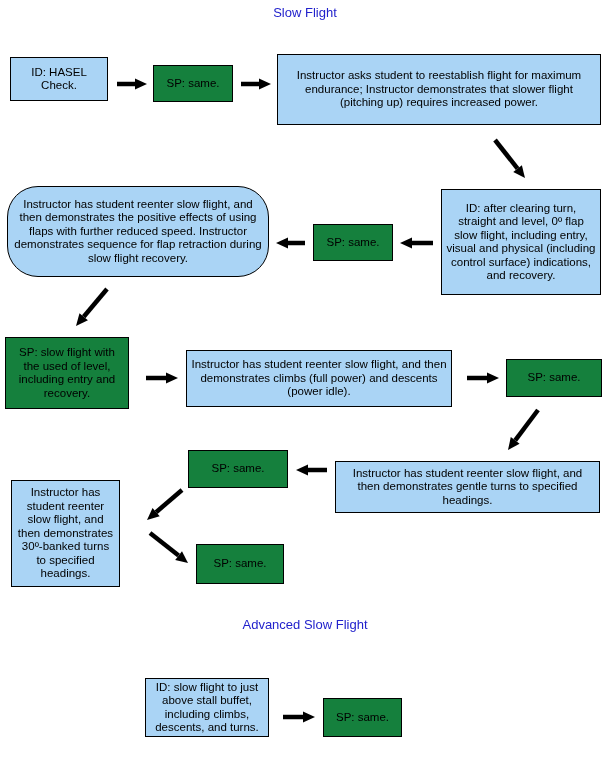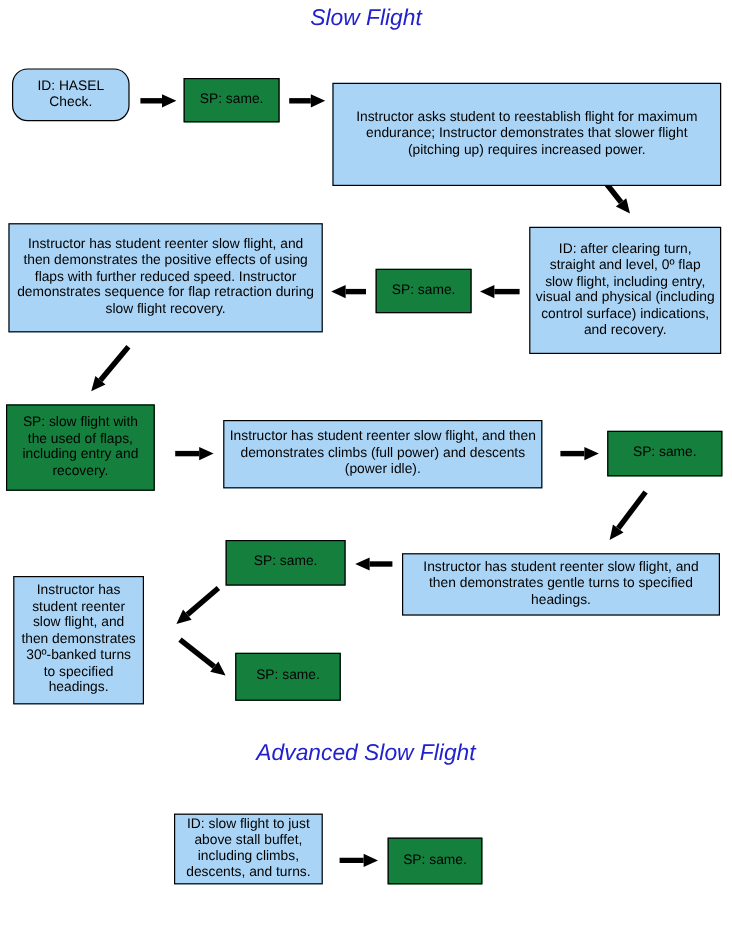--- a/index.html
+++ b/index.html
@@ -15,25 +15,24 @@
     overflow: hidden;
   }
   #canvas {
     position: relative;
     width: 610px;
     height: 783px;
   }
   .title {
     position: absolute;
     color: #2222cc;
-    font-size: 19px;
+    font-size: 13px;
     text-align: center;
     width: 100%;
     left: 0;
-    font-style: italic;
   }
   .box {
     position: absolute;
     box-sizing: border-box;
     border: 1px solid #000000;
     font-size: 11.5px;
     line-height: 13.5px;
     color: #000000;
     display: flex;
     align-items: center;
@@ -102,28 +101,28 @@
       </g>
       <g>
         <line x1="150" y1="533" x2="178.58140681359887" y2="555.5642685370517" stroke="#000000" stroke-width="4.5"></line>
         <polygon points="188,563 175.17336322641427,559.8811237474855 181.98945040078348,551.2474133266179" fill="#000000"></polygon>
       </g>
       <g>
         <line x1="283" y1="717" x2="303" y2="717" stroke="#000000" stroke-width="4.5"></line>
         <polygon points="315,717 303,722.5 303,711.5" fill="#000000"></polygon>
       </g>
     </svg>
-    <div class="box blue" style="left: 10px; top: 57px; width: 98px; height: 44px; border-radius: 13px;">ID: HASEL
+    <div class="box blue" style="left: 10px; top: 57px; width: 98px; height: 44px;">ID: HASEL
 Check.</div>
     <div class="box green" style="left: 153px; top: 65px; width: 80px; height: 37px;">SP: same.</div>
-    <div class="box blue" style="left: 277px; top: 69px; width: 324px; height: 86px;">Instructor asks student to reestablish flight for maximum endurance; Instructor demonstrates that slower flight (pitching up) requires increased power.</div>
+    <div class="box blue" style="left: 277px; top: 54px; width: 324px; height: 71px;">Instructor asks student to reestablish flight for maximum endurance; Instructor demonstrates that slower flight (pitching up) requires increased power.</div>
     <div class="box blue" style="left: 441px; top: 189px; width: 160px; height: 106px;">ID: after clearing turn, straight and level, 0º flap slow flight, including entry, visual and physical (including control surface) indications, and recovery.</div>
     <div class="box green" style="left: 313px; top: 224px; width: 80px; height: 37px;">SP: same.</div>
-    <div class="box blue" style="left: 7px; top: 186px; width: 262px; height: 91px;">Instructor has student reenter slow flight, and then demonstrates the positive effects of using flaps with further reduced speed. Instructor demonstrates sequence for flap retraction during slow flight recovery.</div>
-    <div class="box green" style="left: 5px; top: 337px; width: 124px; height: 72px;">SP: slow flight with the used of flaps, including entry and recovery.</div>
+    <div class="box blue" style="left: 7px; top: 186px; width: 262px; height: 91px; border-radius: 31px;">Instructor has student reenter slow flight, and then demonstrates the positive effects of using flaps with further reduced speed. Instructor demonstrates sequence for flap retraction during slow flight recovery.</div>
+    <div class="box green" style="left: 5px; top: 337px; width: 124px; height: 72px;">SP: slow flight with the used of level, including entry and recovery.</div>
     <div class="box blue" style="left: 186px; top: 350px; width: 266px; height: 57px;">Instructor has student reenter slow flight, and then demonstrates climbs (full power) and descents (power idle).</div>
     <div class="box green" style="left: 506px; top: 359px; width: 96px; height: 38px;">SP: same.</div>
     <div class="box blue" style="left: 335px; top: 461px; width: 265px; height: 52px;">Instructor has student reenter slow flight, and then demonstrates gentle turns to specified headings.</div>
     <div class="box green" style="left: 188px; top: 450px; width: 100px; height: 38px;">SP: same.</div>
     <div class="box blue" style="left: 11px; top: 480px; width: 109px; height: 107px;">Instructor has student reenter slow flight, and then demonstrates 30º-banked turns to specified headings.</div>
     <div class="box green" style="left: 196px; top: 544px; width: 88px; height: 40px;">SP: same.</div>
     <div class="box blue" style="left: 145px; top: 678px; width: 124px; height: 59px;">ID: slow flight to just above stall buffet, including climbs, descents, and turns.</div>
     <div class="box green" style="left: 323px; top: 698px; width: 79px; height: 39px;">SP: same.</div>
   </div>
 

